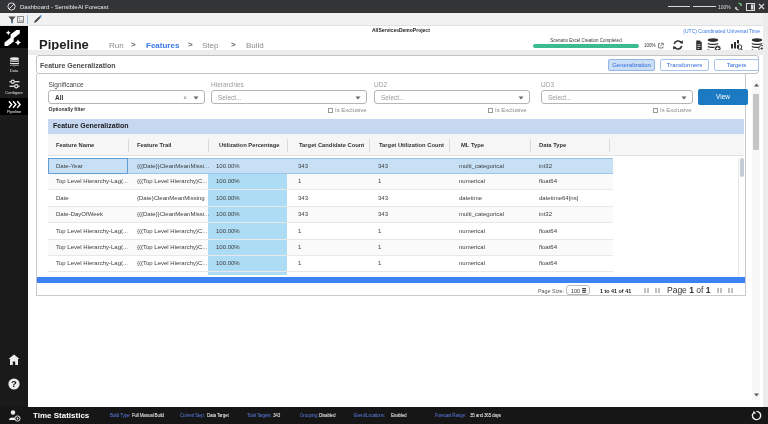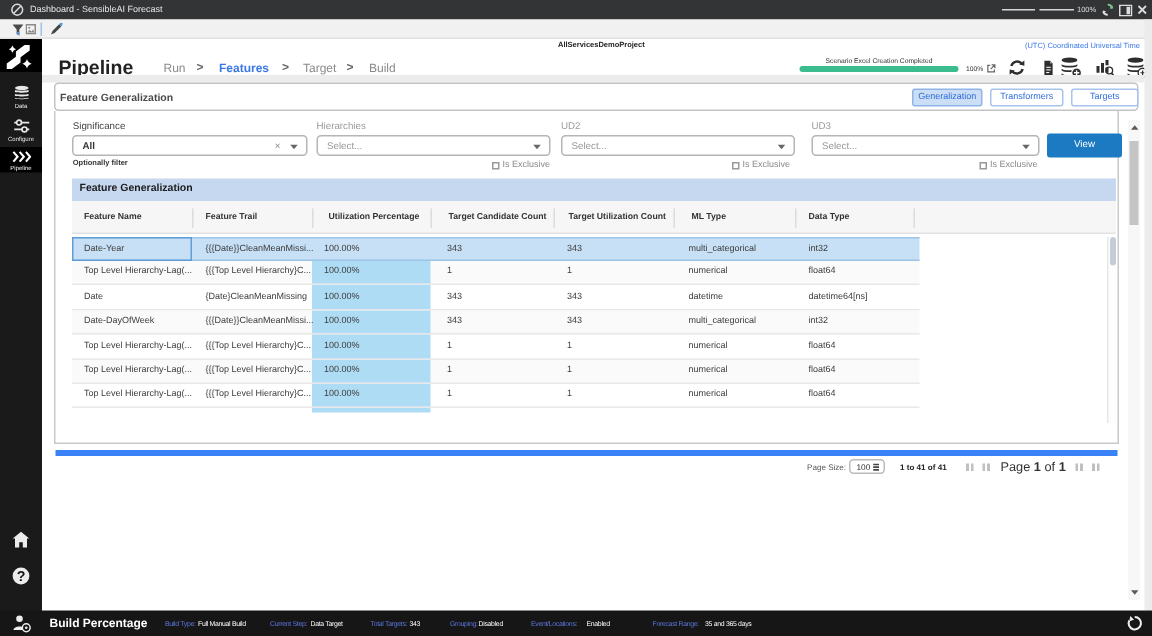--- a/index.html
+++ b/index.html
@@ -69,21 +69,21 @@
   <div class="abs" id="content">
 
     <div class="t" style="left:344px;top:0.5px;font-size:5px;font-weight:bold;color:#222;">AllServicesDemoProject</div>
     <div class="t" style="right:3px;top:1.5px;font-size:5px;color:#3b78e7;">(UTC) Coordinated Universal Time</div>
 
     <div class="t" style="left:11px;top:10.5px;font-size:13px;font-weight:bold;color:#222;">Pipeline</div>
     <div class="t" style="left:81px;top:14.5px;font-size:8px;color:#8a8a8a;">Run</div>
     <div class="t" style="left:103px;top:14px;font-size:8px;font-weight:bold;color:#666;">&gt;</div>
     <div class="t" style="left:118px;top:14.5px;font-size:8px;font-weight:bold;color:#3b78e7;">Features</div>
     <div class="t" style="left:160px;top:14px;font-size:8px;font-weight:bold;color:#666;">&gt;</div>
-    <div class="t" style="left:174px;top:14.5px;font-size:8px;color:#8a8a8a;">Target</div>
+    <div class="t" style="left:174px;top:14.5px;font-size:8px;color:#8a8a8a;">Step</div>
     <div class="t" style="left:203px;top:14px;font-size:8px;font-weight:bold;color:#666;">&gt;</div>
     <div class="t" style="left:218px;top:14.5px;font-size:8px;color:#8a8a8a;">Build</div>
 
     <div class="t" style="left:505px;top:11.5px;width:106px;text-align:center;font-size:4.5px;color:#333;">Scenario Excel Creation Completed</div>
     <div class="abs" style="left:505px;top:18px;width:106px;height:3.5px;border-radius:2px;background:#3bbc8e;"></div>
     <div class="t" style="left:616px;top:16.5px;font-size:4.5px;color:#333;">100%</div>
     <svg class="abs" style="left:629px;top:15.5px" width="7.5" height="7.5" viewBox="0 0 12 12">
       <path d="M5 2.5 H2.5 V9.5 H9.5 V7" fill="none" stroke="#666" stroke-width="1.3"></path>
       <path d="M6.5 2 H10 V5.5 M10 2 L5.5 6.5" fill="none" stroke="#666" stroke-width="1.3"></path>
     </svg>
@@ -268,21 +268,21 @@
               <div class="c" style="left:411px;">numerical</div>
               <div class="c" style="left:491px;">float64</div>
             </div>
           <div class="abs" style="left:160px;top:114.8px;width:79px;height:2.4px;background:#aedcf4;"></div>
         </div>
         <div class="abs" style="left:689.5px;top:38.6px;width:6.5px;height:124.9px;background:#fdfdfd;border-left:1px solid #e8e8e8;box-sizing:border-box;">
           <div class="abs" style="left:1px;top:0.5px;width:4.5px;height:19px;background:#c4cdd6;border-radius:2px;"></div>
         </div>
       </div>
 
-      <div class="abs" style="left:0;top:226px;width:708px;height:26px;border-top:4px solid #3b82f6;">
+      <div class="abs" style="left:0;top:203px;width:708px;height:26px;border-top:6px solid #3b82f6;">
         <div class="t" style="left:501px;top:5px;font-size:5.4px;color:#555;">Page Size:</div>
         <div class="abs" style="left:529px;top:1.5px;width:24px;height:10.5px;border:1px solid #bbb;border-radius:3px;box-sizing:border-box;">
           <div class="t" style="left:4px;top:2px;font-size:5.5px;color:#333;">100</div>
           <svg class="abs" style="right:3px;top:2.2px" width="4.5" height="5" viewBox="0 0 5 6">
               <rect x="0" y="0" width="5" height="1.4" fill="#444"></rect>
               <rect x="0" y="2.2" width="5" height="1.4" fill="#444"></rect>
               <rect x="0" y="4.4" width="5" height="1.4" fill="#444"></rect>
             </svg>
         </div>
         <div class="t" style="left:563px;top:5px;font-size:5.4px;font-weight:bold;color:#222;">1 to 41 of 41</div>
@@ -352,21 +352,21 @@
       <text x="6" y="9.2" font-size="9.5" font-weight="bold" text-anchor="middle" fill="#141414" font-family="Liberation Sans">?</text>
     </svg>
   </div>
   <div class="abs" id="bottombar">
     <svg class="abs" style="left:8px;top:2px" width="13" height="13" viewBox="0 0 13 13">
       <circle cx="5" cy="3.5" r="2.2" fill="#ececec"></circle>
       <path d="M1 11 C1 7.8 9 7.8 9 11 Z" fill="#ececec"></path>
       <circle cx="9.5" cy="9.5" r="2.6" fill="#161616" stroke="#ececec" stroke-width="1"></circle>
       <circle cx="9.5" cy="9.5" r="0.9" fill="#ececec"></circle>
     </svg>
-    <div class="t" style="left:33px;top:4px;font-size:8px;font-weight:bold;color:#fff;">Build Percentage</div>
+    <div class="t" style="left:33px;top:4px;font-size:8px;font-weight:bold;color:#fff;">Time Statistics</div>
     <div class="t" style="left:110px;top:6px;font-size:4.6px;letter-spacing:-0.2px;color:#5a78de;">Build Type:</div>
     <div class="t" style="left:132px;top:6px;font-size:4.6px;letter-spacing:-0.2px;color:#fff;">Full Manual Build</div>
     <div class="t" style="left:180px;top:6px;font-size:4.6px;letter-spacing:-0.2px;color:#5a78de;">Current Step:</div>
     <div class="t" style="left:207px;top:6px;font-size:4.6px;letter-spacing:-0.2px;color:#fff;">Data Target</div>
     <div class="t" style="left:247px;top:6px;font-size:4.6px;letter-spacing:-0.2px;color:#5a78de;">Total Targets:</div>
     <div class="t" style="left:273px;top:6px;font-size:4.6px;letter-spacing:-0.2px;color:#fff;">343</div>
     <div class="t" style="left:300px;top:6px;font-size:4.6px;letter-spacing:-0.2px;color:#5a78de;">Grouping:</div>
     <div class="t" style="left:319px;top:6px;font-size:4.6px;letter-spacing:-0.2px;color:#fff;">Disabled</div>
     <div class="t" style="left:354px;top:6px;font-size:4.6px;letter-spacing:-0.2px;color:#5a78de;">Event/Locations:</div>
     <div class="t" style="left:391px;top:6px;font-size:4.6px;letter-spacing:-0.2px;color:#fff;">Enabled</div>

